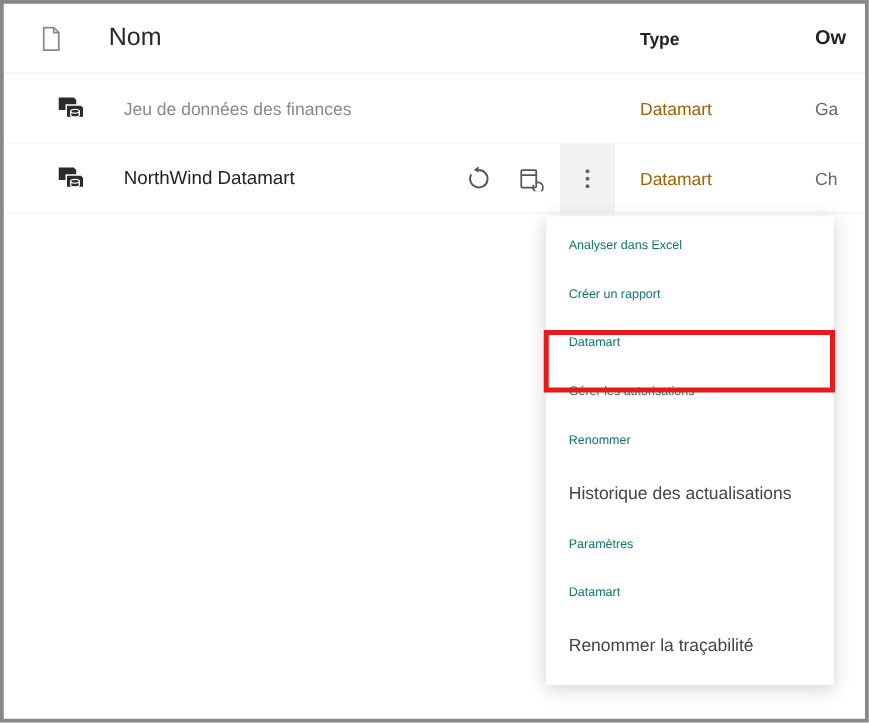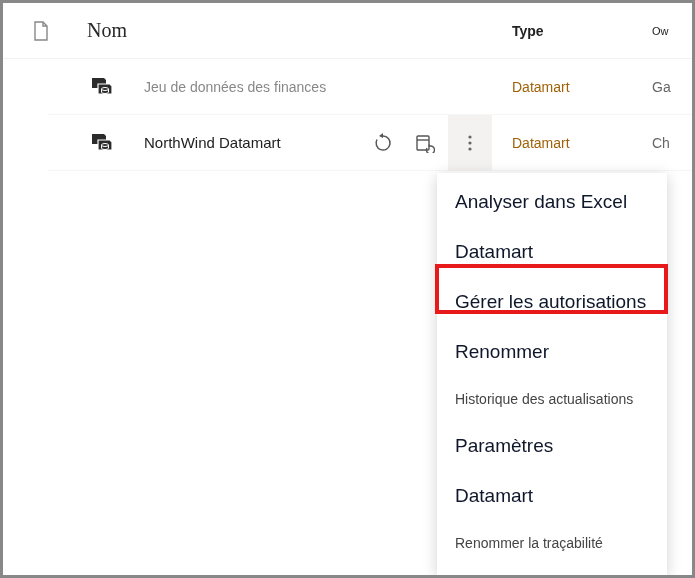--- a/index.html
+++ b/index.html
@@ -21,39 +21,37 @@
     }
     .col-icon { width: 34px; flex-shrink: 0; display:flex; align-items:center; }
     .col-name { flex: 1; padding-left: 22px; }
     .col-actions { width: 130px; flex-shrink: 0; display:flex; align-items:center; justify-content:flex-end; gap:4px;}
     .col-type { width: 160px; flex-shrink: 0; padding-left: 20px; }
     .col-owner { width: 40px; flex-shrink: 0; overflow:hidden; white-space:nowrap;}
     .header-row .col-name {
       font-size: 20px;
       font-weight: 400;
       color: #282828;
-      font-family: Liberation Serif, serif;
     }
     .header-row .col-type {
       font-size: 14px;
       font-weight: 600;
       color: #222;
     }
     .header-row .col-owner {
-      font-size: 11px;
-      font-weight: 400;
+      font-size: 16px;
+      font-weight: 700;
       color: #222;
     }
     .data-row {
       display: flex;
       align-items: center;
       height: 56px;
       padding-left: 40px;
       border-bottom: 1px solid #f6f6f6;
-      margin-left: 45px;
     }
     .data-row .col-name { font-size: 14px; color: #888; }
     .data-row.active .col-name { font-size: 15px; color: #222; }
     .data-row .col-type { font-size: 14px; color: #a16207; }
     .data-row .col-owner { font-size: 14px; color: #666; }
     .icon-btn {
       width: 38px; height: 38px;
       display:flex; align-items:center; justify-content:center;
       color:#555;
       cursor:pointer;
@@ -79,22 +77,22 @@
       left: 434px;
       top: 170px;
       width: 230px;
       background: #fff;
       box-shadow: 0 3px 14px rgba(0,0,0,0.18);
       padding: 4px 0 10px 0;
       z-index: 10;
     }
     .menu-item {
       padding: 14px 18px;
-      font-size: 19px;
-      color: #0f172a;
+      font-size: 10px;
+      color: #0f766e;
       cursor: pointer;
     }
     .menu-item.wide { font-size: 14px; color:#444; }
     .highlight-box {
       position: absolute;
       left: 432px;
       top: 261px;
       width: 233px;
       height: 50px;
       border: 4px solid #e8191b;
@@ -171,20 +169,21 @@
         <circle cx="2" cy="14" r="1.6"></circle>
       </svg>
     </div>
   </div>
   <div class="col-type" style="padding-left:20px;">Datamart</div>
   <div class="col-owner">Ch</div>
 </div>
 
 <div class="context-menu">
   <div class="menu-item">Analyser dans Excel</div>
+  <div class="menu-item">Créer un rapport</div>
   <div class="menu-item">Datamart</div>
   <div class="menu-item">Gérer les autorisations</div>
   <div class="menu-item">Renommer</div>
   <div class="menu-item wide">Historique des actualisations</div>
   <div class="menu-item">Paramètres</div>
   <div class="menu-item">Datamart</div>
   <div class="menu-item wide">Renommer la traçabilité</div>
 </div>
 
 <div class="highlight-box"></div>

